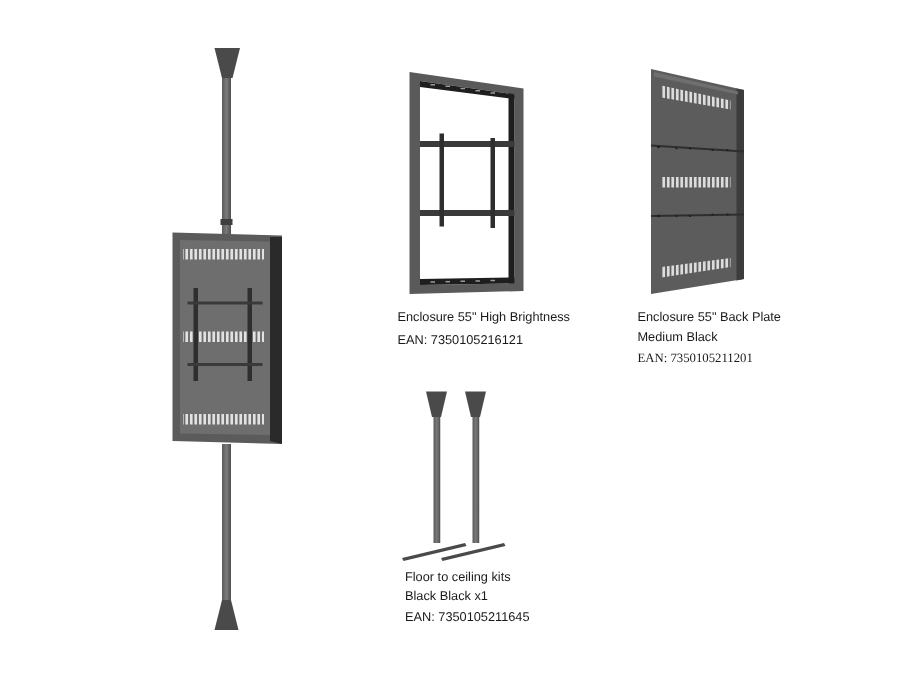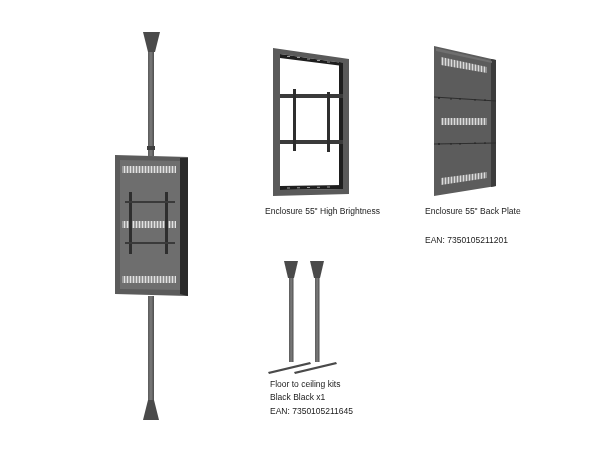--- a/index.html
+++ b/index.html
@@ -77,20 +77,21 @@
     </g>
 
     <rect x="280" y="94" width="63" height="4" fill="#3a3a3a"></rect>
     <rect x="280" y="140" width="63" height="4" fill="#3a3a3a"></rect>
 
     <rect x="293" y="89" width="3" height="62" fill="#2e2e2e"></rect>
     <rect x="327" y="92" width="3" height="60" fill="#2e2e2e"></rect>
   </svg>
   <div class="caption" style="left:265px;top:205px;">
     <span class="l">Enclosure 55" High Brightness</span>
+    <span class="l" style="margin-top:2px;">EAN: 7350105216121</span>
   </div>
 </div>
 
 <div class="product" style="left:0;top:0;width:610px;height:450px;pointer-events:none;">
   <svg width="610" height="450" style="left:0;top:0;">
     <path d="M434,46 L496,60 L496,186 L434,196 Z" fill="#5c5c5c"></path>
     <path d="M491,59 L496,60 L496,186 L491,187 Z" fill="#3c3c3c"></path>
     <path d="M436,48 L492,61 L492,63 L436,51 Z" fill="#6f6f6f"></path>
 
     <path d="M441,57 L487,67 L487,73 L441,65 Z" fill="url(#vent2)"></path>
@@ -107,21 +108,22 @@
         <circle cx="485" cy="100" r="0.7"></circle>
       <circle cx="439" cy="144" r="0.9"></circle>
         <circle cx="451" cy="144" r="0.7"></circle>
         <circle cx="460" cy="144" r="0.7"></circle>
         <circle cx="475" cy="143" r="0.7"></circle>
         <circle cx="485" cy="143" r="0.7"></circle>
     </g>
   </svg>
   <div class="caption" style="left:425px;top:205px;">
     <span class="l">Enclosure 55" Back Plate</span>
-    <span class="l" style="margin-top:16px;">EAN: 7350105211201</span>
+    <span class="l">Medium Black</span>
+    <span class="l" style="margin-top:2px;font-family:Liberation Serif, serif;">EAN: 7350105211201</span>
   </div>
 </div>
 
 <div class="product" style="left:0;top:0;width:610px;height:450px;pointer-events:none;">
   <svg width="610" height="450" style="left:0;top:0;">
 
     <path d="M284,261 L298,261 L294,278 L288,278 Z" fill="#4a4a4a"></path>
     <rect x="289" y="278" width="4.5" height="84" fill="url(#poleG)"></rect>
     <path d="M268,372 L310,362 L311,364 L269,374 Z" fill="#4a4a4a"></path>
 

